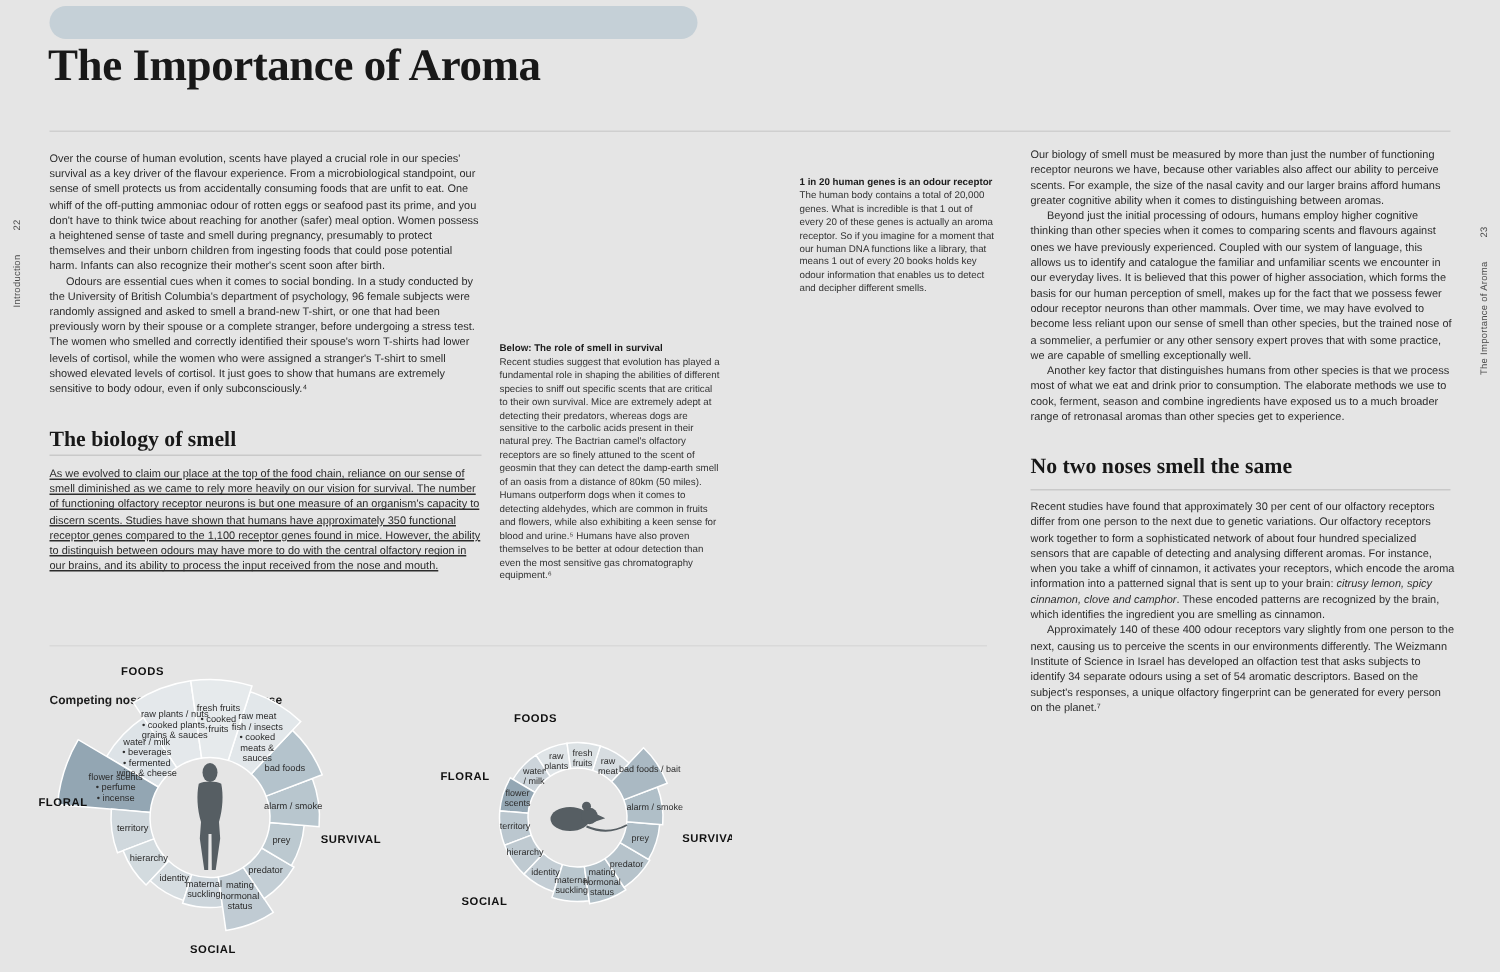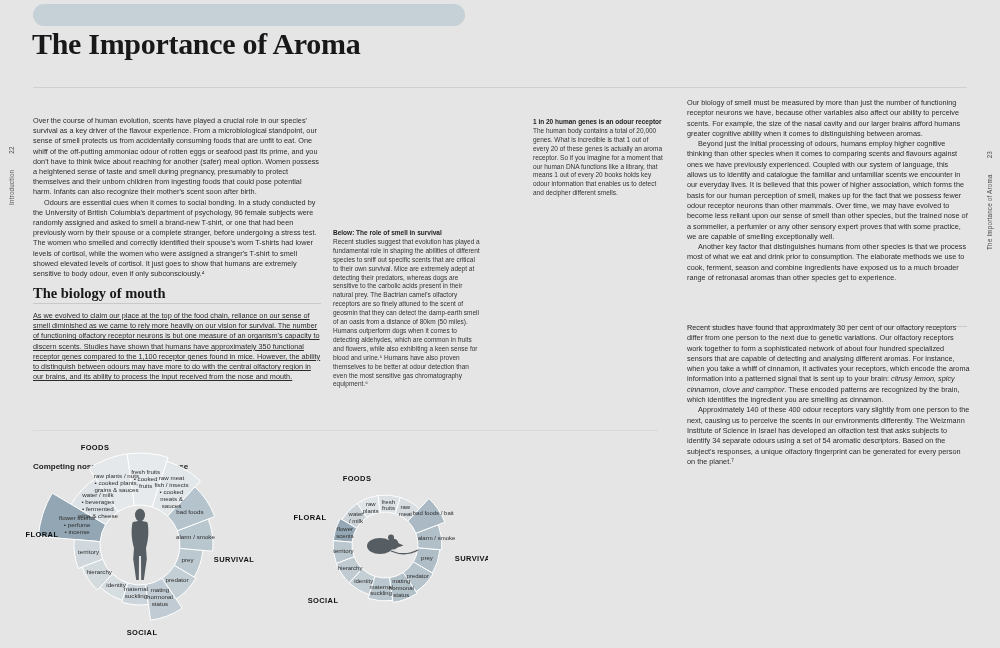--- a/index.html
+++ b/index.html
@@ -33,26 +33,26 @@
   <div class="rule" style="left:33px;top:87px;width:934px;"></div>
 
   <div class="vtext" style="left:8px;top:205px;">
     <span>Introduction</span><span class="pgnum">22</span>
   </div>
 
   <div class="vtext" style="left:986px;top:250px;">
     <span>The Importance of Aroma</span><span class="pgnum">23</span>
   </div>
 
-  <div class="bodycol" style="left:33px;top:116px;width:288px;">
+  <div class="bodycol" style="left:33px;top:101px;width:288px;">
     <p>Over the course of human evolution, scents have played a crucial role in our species' survival as a key driver of the flavour experience. From a microbiological standpoint, our sense of smell protects us from accidentally consuming foods that are unfit to eat. One whiff of the off-putting ammoniac odour of rotten eggs or seafood past its prime, and you don't have to think twice about reaching for another (safer) meal option. Women possess a heightened sense of taste and smell during pregnancy, presumably to protect themselves and their unborn children from ingesting foods that could pose potential harm. Infants can also recognize their mother's scent soon after birth.</p>
     <p class="ind">Odours are essential cues when it comes to social bonding. In a study conducted by the University of British Columbia's department of psychology, 96 female subjects were randomly assigned and asked to smell a brand-new T-shirt, or one that had been previously worn by their spouse or a complete stranger, before undergoing a stress test. The women who smelled and correctly identified their spouse's worn T-shirts had lower levels of cortisol, while the women who were assigned a stranger's T-shirt to smell showed elevated levels of cortisol. It just goes to show that humans are extremely sensitive to body odour, even if only subconsciously.⁴</p>
   </div>
 
-  <div class="serifhead" style="left:33px;top:285px;">The biology of mouth</div>
+  <div class="serifhead" style="left:33px;top:285px;">The biology of smell</div>
   <div class="rule" style="left:33px;top:303px;width:288px;background:#c9c9c9;"></div>
   <div class="bodycol" style="left:33px;top:311px;width:288px;text-decoration:underline;">
     <p>As we evolved to claim our place at the top of the food chain, reliance on our sense of smell diminished as we came to rely more heavily on our vision for survival. The number of functioning olfactory receptor neurons is but one measure of an organism's capacity to discern scents. Studies have shown that humans have approximately 350 functional receptor genes compared to the 1,100 receptor genes found in mice. However, the ability to distinguish between odours may have more to do with the central olfactory region in our brains, and its ability to process the input received from the nose and mouth.</p>
   </div>
 
   <div class="boldlabel" style="left:33px;top:414px;margin-top:48px;">Competing noses: Human versus mouse</div>
   <div class="rule" style="left:33px;top:430px;width:625px;background:#d9d9d9;"></div>
 
   <div class="caption" style="left:333px;top:229px;width:148px;">
     <div class="cap-head">Below: The role of smell in survival</div>
@@ -63,22 +63,23 @@
     <div class="cap-head">1 in 20 human genes is an odour receptor</div>
     <div>The human body contains a total of 20,000 genes. What is incredible is that 1 out of every 20 of these genes is actually an aroma receptor. So if you imagine for a moment that our human DNA functions like a library, that means 1 out of every 20 books holds key odour information that enables us to detect and decipher different smells.</div>
   </div>
 
   <div class="bodycol" style="left:687px;top:98px;width:283px;line-height:10.3px;">
     <p>Our biology of smell must be measured by more than just the number of functioning receptor neurons we have, because other variables also affect our ability to perceive scents. For example, the size of the nasal cavity and our larger brains afford humans greater cognitive ability when it comes to distinguishing between aromas.</p>
     <p class="ind">Beyond just the initial processing of odours, humans employ higher cognitive thinking than other species when it comes to comparing scents and flavours against ones we have previously experienced. Coupled with our system of language, this allows us to identify and catalogue the familiar and unfamiliar scents we encounter in our everyday lives. It is believed that this power of higher association, which forms the basis for our human perception of smell, makes up for the fact that we possess fewer odour receptor neurons than other mammals. Over time, we may have evolved to become less reliant upon our sense of smell than other species, but the trained nose of a sommelier, a perfumier or any other sensory expert proves that with some practice, we are capable of smelling exceptionally well.</p>
     <p class="ind">Another key factor that distinguishes humans from other species is that we process most of what we eat and drink prior to consumption. The elaborate methods we use to cook, ferment, season and combine ingredients have exposed us to a much broader range of retronasal aromas than other species get to experience.</p>
   </div>
 
+  <div class="serifhead" style="left:687px;top:303px;">No two noses smell the same</div>
   <div class="rule" style="left:687px;top:326px;width:280px;background:#c9c9c9;"></div>
-  <div class="bodycol" style="left:687px;top:323px;width:283px;line-height:10.3px;">
+  <div class="bodycol" style="left:687px;top:333px;width:283px;line-height:10.3px;">
     <p><span>Recent studies have found that approximately 30 per cent of our olfactory receptors differ from one person to the next due to genetic variations. Our olfactory receptors work together to form a sophisticated network of about four hundred specialized sensors that are capable of detecting and analysing different aromas. For instance, when you take a whiff of cinnamon, it activates your receptors, which encode the aroma information into a patterned signal that is sent up to your brain: </span><span class="it">citrusy lemon, spicy cinnamon, clove and camphor</span><span>. These encoded patterns are recognized by the brain, which identifies the ingredient you are smelling as cinnamon.</span></p>
     <p class="ind">Approximately 140 of these 400 odour receptors vary slightly from one person to the next, causing us to perceive the scents in our environments differently. The Weizmann Institute of Science in Israel has developed an olfaction test that asks subjects to identify 34 separate odours using a set of 54 aromatic descriptors. Based on the subject's responses, a unique olfactory fingerprint can be generated for every person on the planet.⁷</p>
   </div>
 
   <svg id="rose-human" width="250" height="215" style="left:15px;top:435px;">
       <path d="M 102.79792625564902 76.72736978460523 L 73.93523038799275 33.472950504592035 A 92 92 0 0 1 112.19607471167402 18.895337675775522 L 119.4330759615974 70.38927725033719 A 40 40 0 0 0 102.79792625564902 76.72736978460523 Z" fill="#e4e8eb" stroke="#ffffff" stroke-width="1"></path>
       <path d="M 90.56016954533476 89.65551479506271 L 56.1203390906695 69.31102959012543 A 80 80 0 0 1 80.59585251129803 43.45473956921046 L 102.79792625564902 76.72736978460523 A 40 40 0 0 0 90.56016954533476 89.65551479506271 Z" fill="#dde3e7" stroke="#ffffff" stroke-width="1"></path>
       <path d="M 85.14364363336897 106.61313460909506 L 23.366291265090865 101.36349325319239 A 102 102 0 0 1 37.17843234060361 58.12156272740992 L 90.56016954533476 89.65551479506271 A 40 40 0 0 0 85.14364363336897 106.61313460909506 Z" fill="#93a6b3" stroke="#ffffff" stroke-width="1"></path>
       <path d="M 87.62115790594737 124.24156465097425 L 63.324910544813164 133.49858167410753 A 66 66 0 0 1 59.23701199505879 104.41167210500683 L 85.14364363336897 106.61313460909506 A 40 40 0 0 0 87.62115790594737 124.24156465097425 Z" fill="#d0d8dd" stroke="#ffffff" stroke-width="1"></path>
       <path d="M 97.50201027666725 139.0492781523997 L 82.37811592883423 155.02638113621953 A 62 62 0 0 1 67.06279475421843 132.0744252090101 L 87.62115790594737 124.24156465097425 A 40 40 0 0 0 97.50201027666725 139.0492781523997 Z" fill="#d3dbdf" stroke="#ffffff" stroke-width="1"></path>

